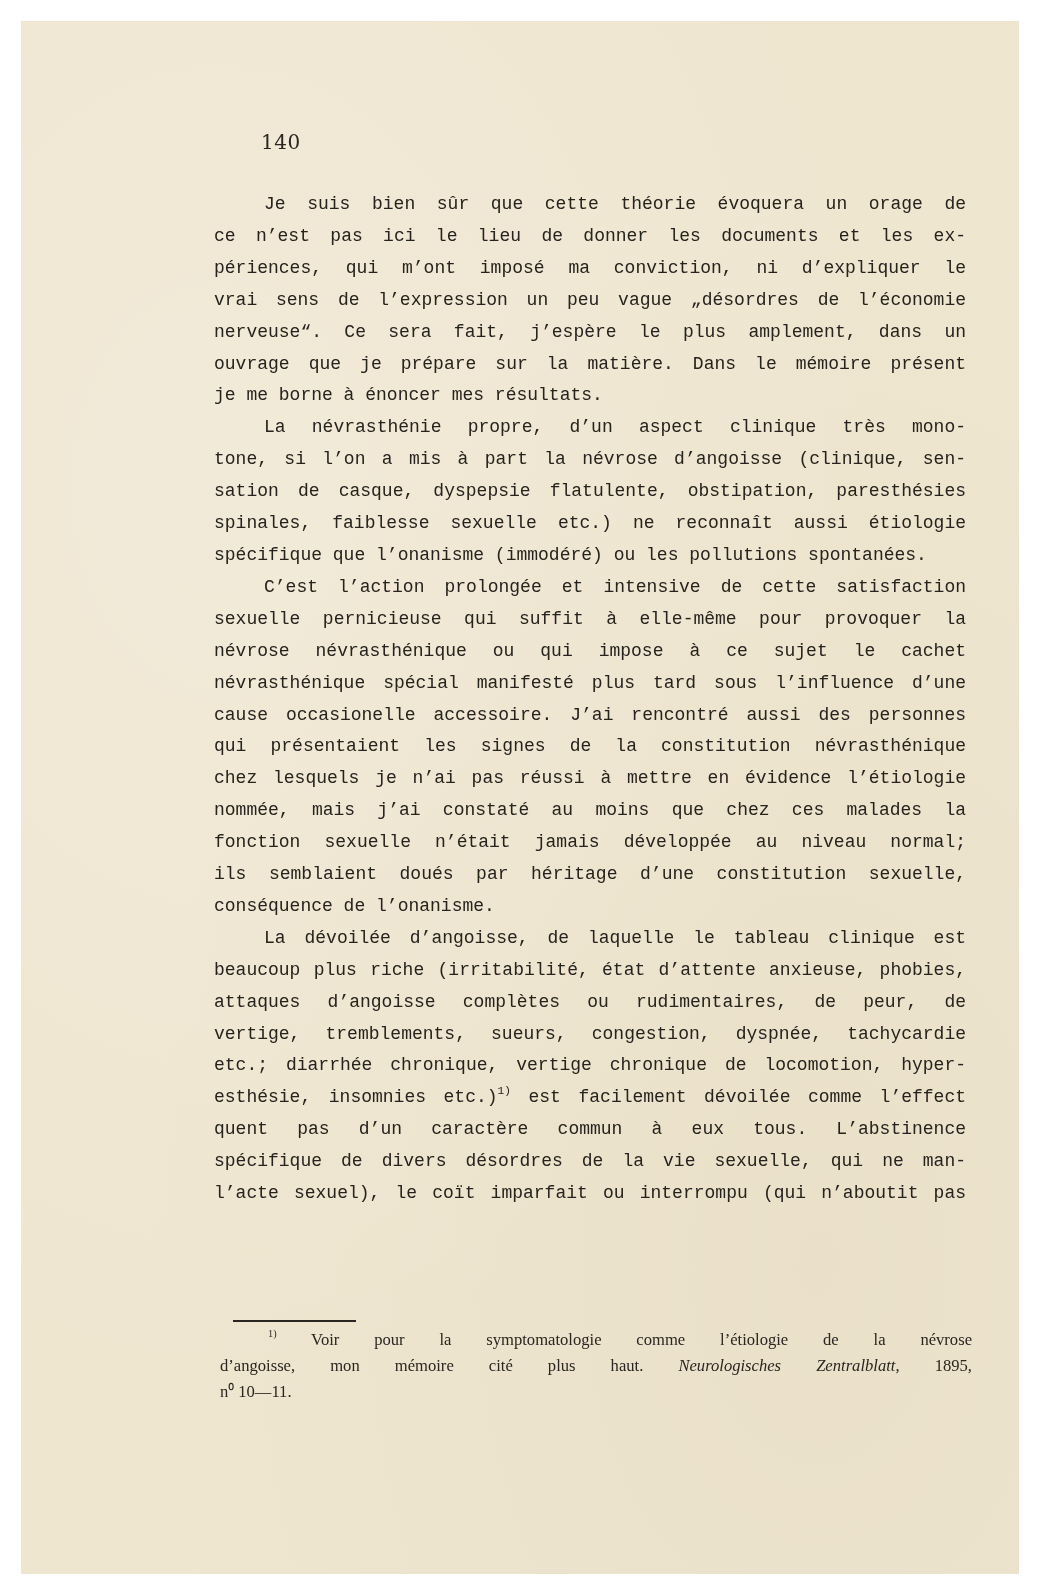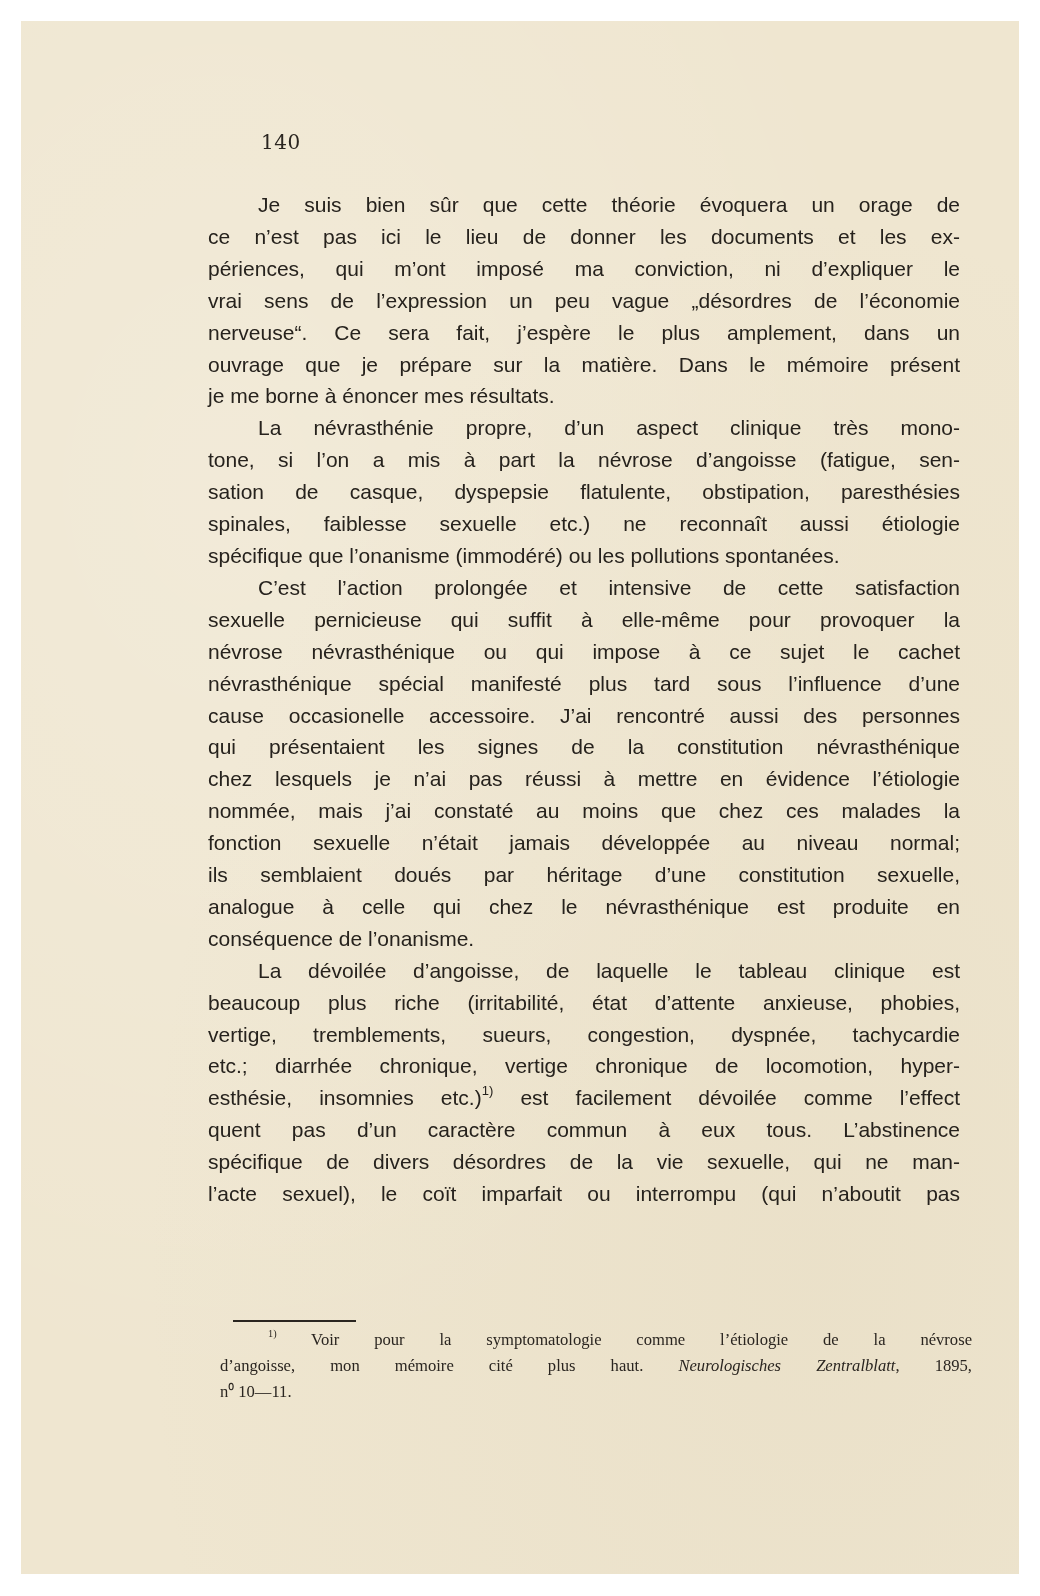--- a/index.html
+++ b/index.html
@@ -29,25 +29,25 @@
       left: 200px;
       top: 109px;
       font-family: "DejaVu Serif", serif;
       font-size: 20px;
       color: #2a2520;
       letter-spacing: 0.5px;
       margin-left: 40px;
     }
     .text-block {
       position: absolute;
-      left: 187px;
+      left: 193px;
       top: 168px;
       width: 752px;
-      font-family: Liberation Sans, sans-serif;
-      font-size: 21px;
+      font-family: Liberation Mono, monospace;
+      font-size: 18px;
       line-height: 31.9px;
       color: #26221d;
       text-align: justify;
       hyphens: manual;
     }
     .line {
       display: block;
       text-align: justify;
       text-align-last: justify;
       white-space: nowrap;
@@ -105,44 +105,44 @@
       <span class="line">ce n’est pas ici le lieu de donner les documents et les ex-</span>
       <span class="line">périences, qui m’ont imposé ma conviction, ni d’expliquer le</span>
       <span class="line">vrai sens de l’expression un peu vague „désordres de l’économie</span>
       <span class="line">nerveuse“. Ce sera fait, j’espère le plus amplement, dans un</span>
       <span class="line">ouvrage que je prépare sur la matière. Dans le mémoire présent</span>
       <span class="line last">je me borne à énoncer mes résultats.</span>
     </div>
 
     <div class="para-block">
       <span class="line indent">La névrasthénie propre, d’un aspect clinique très mono-</span>
-      <span class="line">tone, si l’on a mis à part la névrose d’angoisse (fatigue, sen-</span>
+      <span class="line">tone, si l’on a mis à part la névrose d’angoisse (clinique, sen-</span>
       <span class="line">sation de casque, dyspepsie flatulente, obstipation, paresthésies</span>
       <span class="line">spinales, faiblesse sexuelle etc.) ne reconnaît aussi étiologie</span>
       <span class="line last">spécifique que l’onanisme (immodéré) ou les pollutions spontanées.</span>
     </div>
 
     <div class="para-block">
       <span class="line indent">C’est l’action prolongée et intensive de cette satisfaction</span>
       <span class="line">sexuelle pernicieuse qui suffit à elle-même pour provoquer la</span>
       <span class="line">névrose névrasthénique ou qui impose à ce sujet le cachet</span>
       <span class="line">névrasthénique spécial manifesté plus tard sous l’influence d’une</span>
       <span class="line">cause occasionelle accessoire. J’ai rencontré aussi des personnes</span>
       <span class="line">qui présentaient les signes de la constitution névrasthénique</span>
       <span class="line">chez lesquels je n’ai pas réussi à mettre en évidence l’étiologie</span>
       <span class="line">nommée, mais j’ai constaté au moins que chez ces malades la</span>
       <span class="line">fonction sexuelle n’était jamais développée au niveau normal;</span>
       <span class="line">ils semblaient doués par héritage d’une constitution sexuelle,</span>
-      <span class="line">analogue à celle qui chez le névrasthénique est produite en</span>
       <span class="line last">conséquence de l’onanisme.</span>
     </div>
 
     <div class="para-block">
       <span class="line indent">La dévoilée d’angoisse, de laquelle le tableau clinique est</span>
       <span class="line">beaucoup plus riche (irritabilité, état d’attente anxieuse, phobies,</span>
+      <span class="line">attaques d’angoisse complètes ou rudimentaires, de peur, de</span>
       <span class="line">vertige, tremblements, sueurs, congestion, dyspnée, tachycardie</span>
       <span class="line">etc.; diarrhée chronique, vertige chronique de locomotion, hyper-</span>
       <span class="line"><span>esthésie, insomnies etc.)</span><sup>1)</sup><span> est facilement dévoilée comme l’effect</span></span>
       <span class="line">quent pas d’un caractère commun à eux tous. L’abstinence</span>
       <span class="line">spécifique de divers désordres de la vie sexuelle, qui ne man-</span>
       <span class="line">l’acte sexuel), le coït imparfait ou interrompu (qui n’aboutit pas</span>
     </div>
 
   </div>
 

